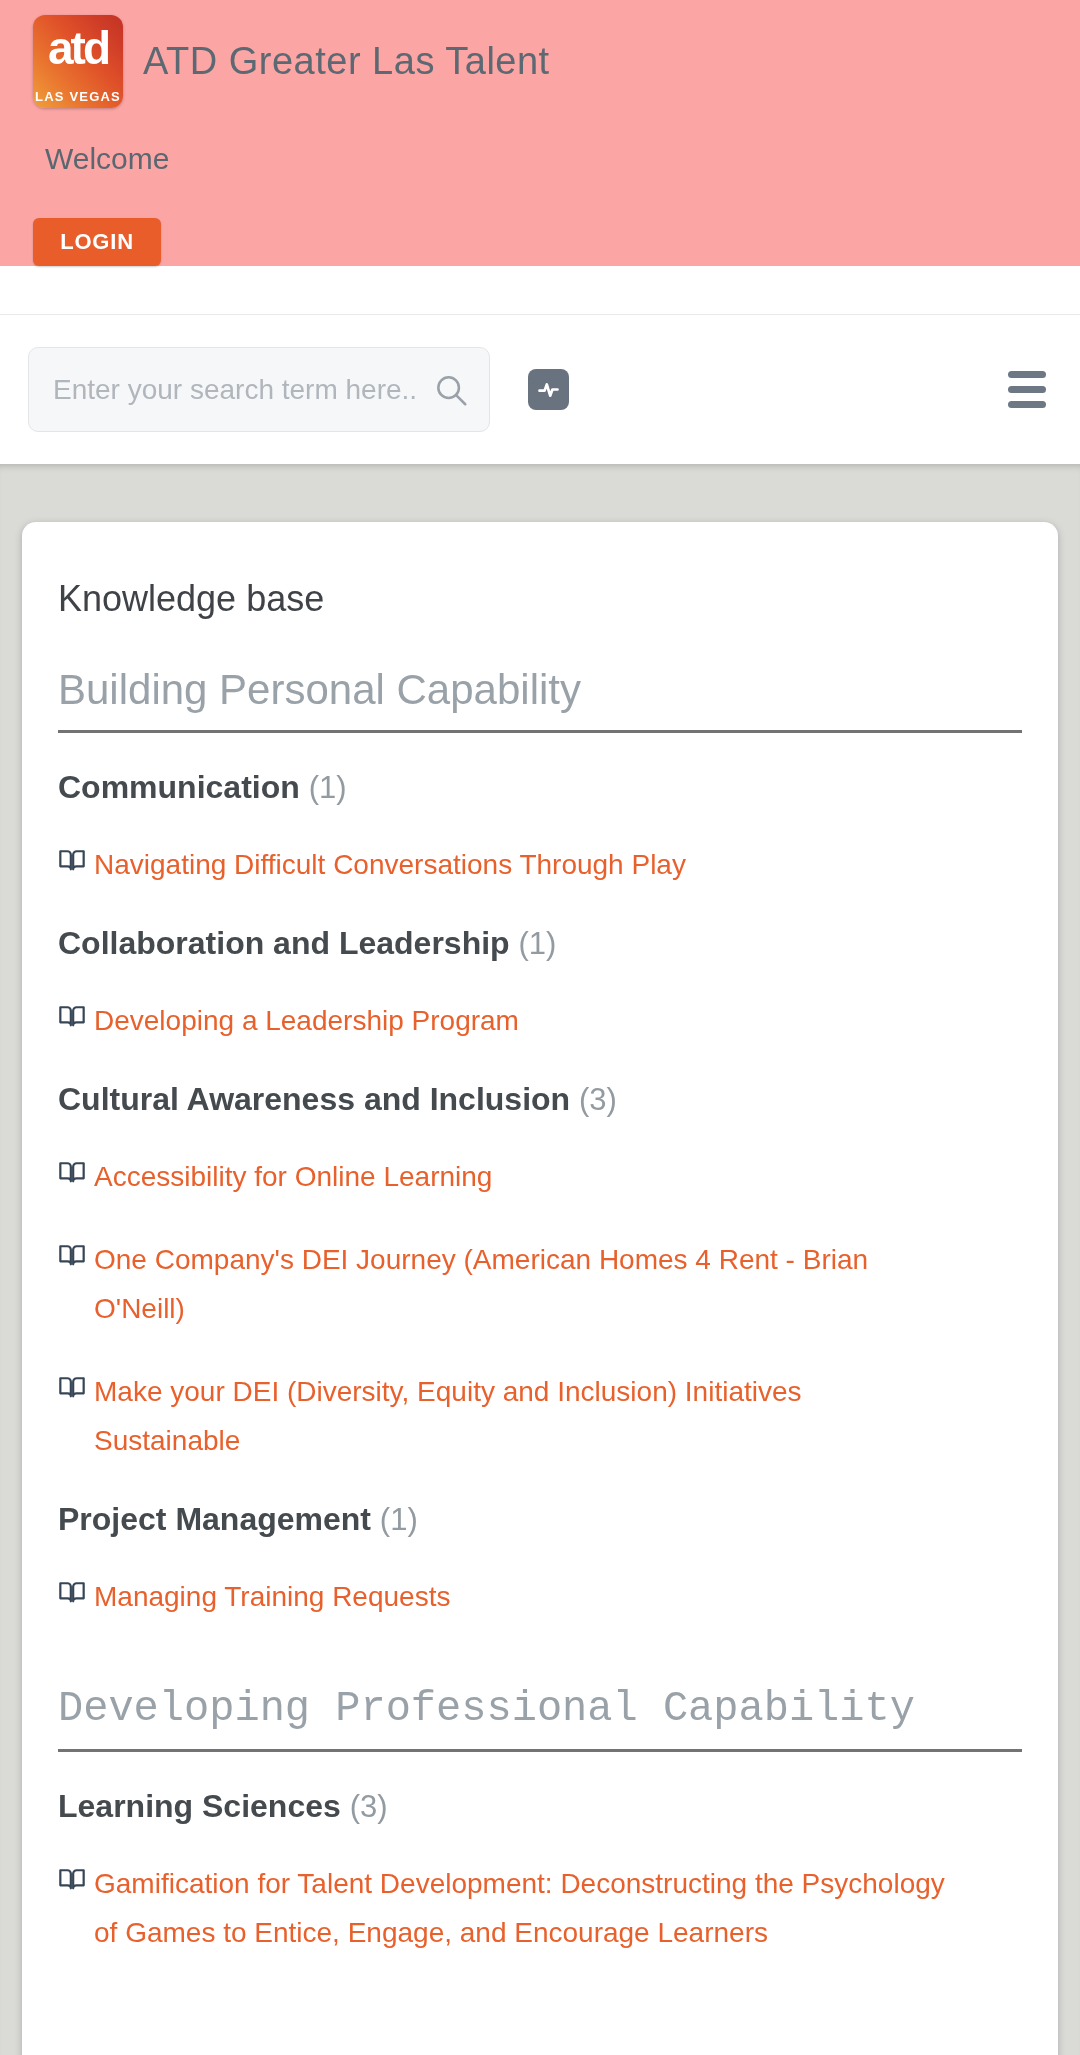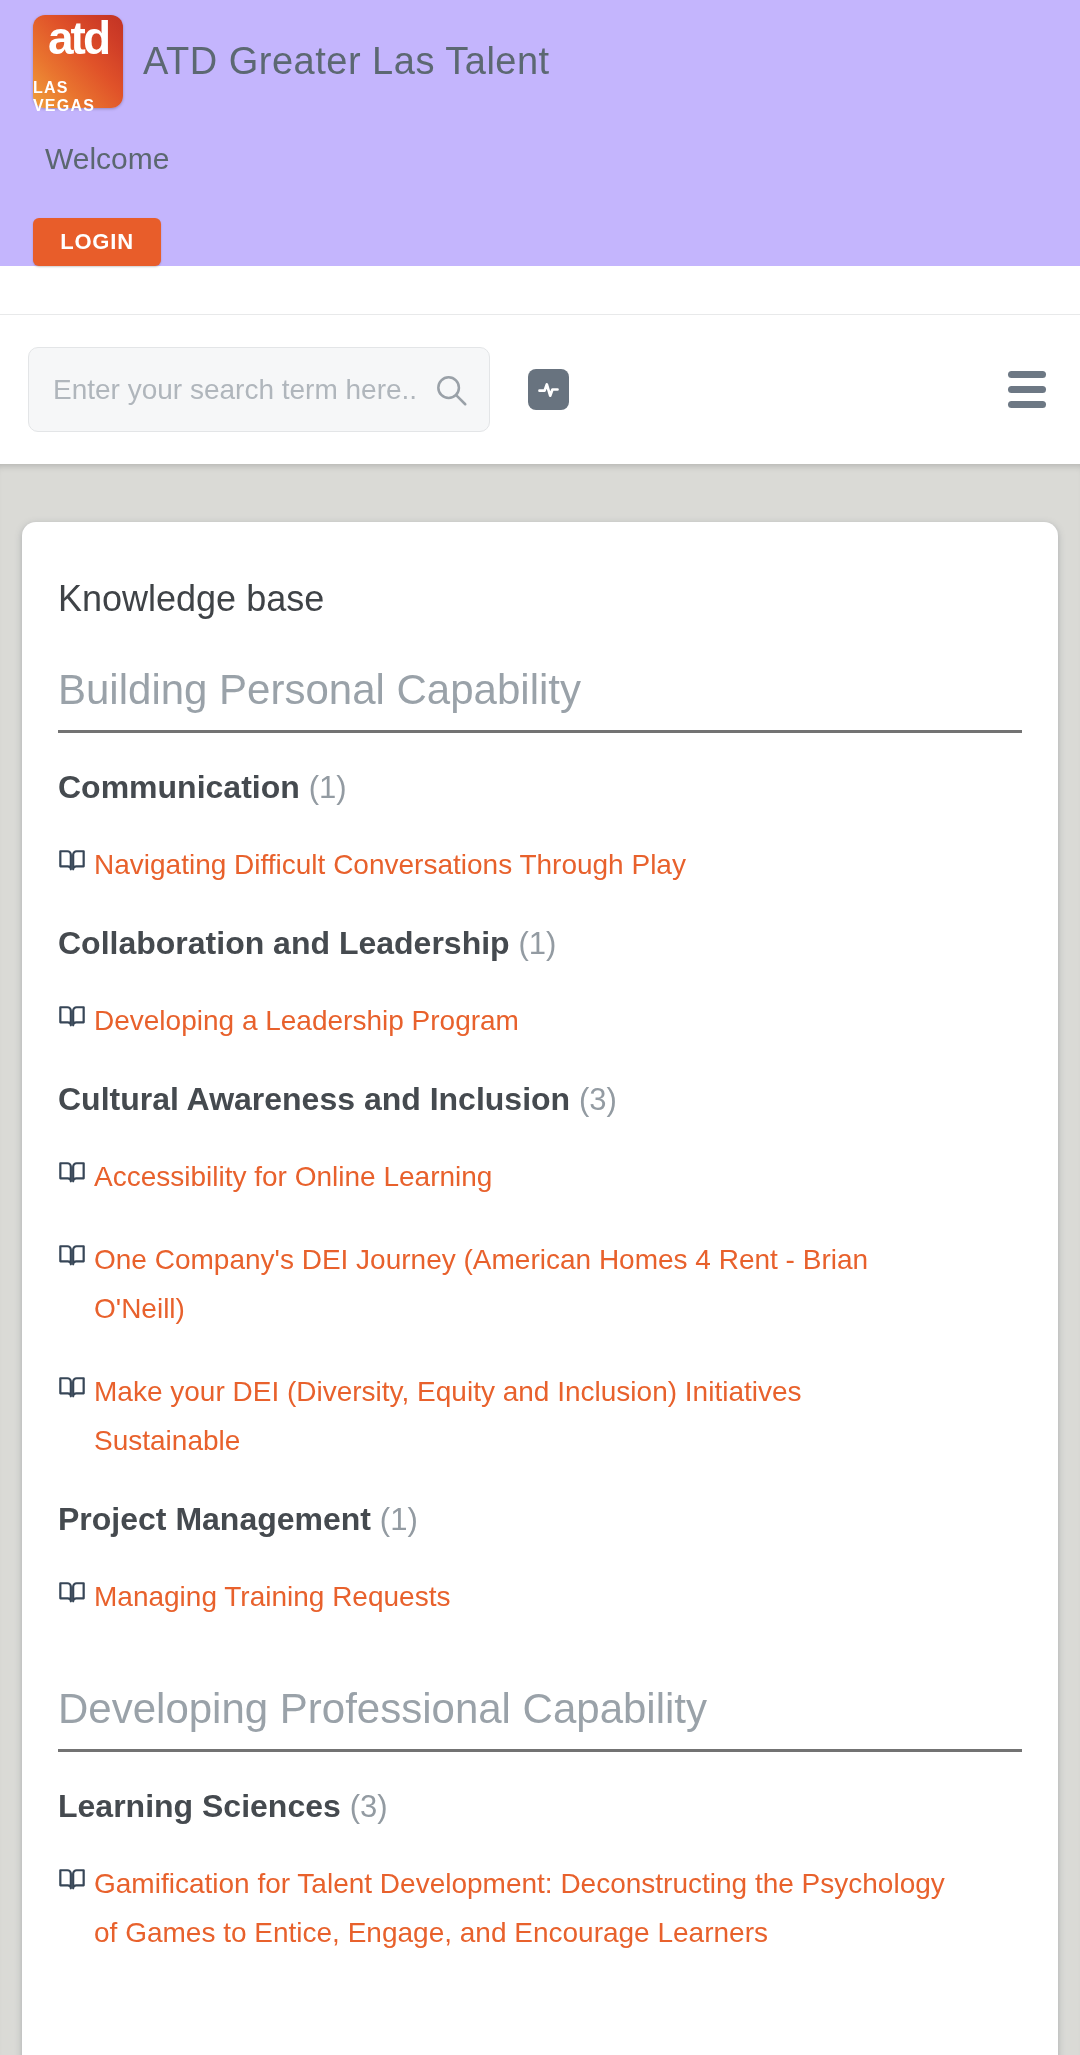--- a/index.html
+++ b/index.html
@@ -1,28 +1,28 @@
 <!DOCTYPE html>
 <html><head>
 <meta charset="utf-8">
 <style>
   * { margin:0; padding:0; box-sizing:border-box; }
   html,body { width:1080px; height:2055px; overflow:hidden; background:#fff;
     font-family:"Liberation Sans","DejaVu Sans",sans-serif; }
 
   
-  .site-header { padding:15px 52px 0 33px; background:#c4b5fd; }
+  .site-header { padding:15px 52px 0 33px; background:#fca5a5; }
   .brand-row { display:flex; align-items:center; gap:20px; }
   .logo { width:90px; height:93px; border-radius:12px; flex:0 0 auto;
     background:linear-gradient(48deg,#f0a03a 0%,#e9742f 30%,#e05229 58%,#cf3d27 82%,#c23324 100%);
     display:flex; flex-direction:column; align-items:center; justify-content:center;
     box-shadow:0 1px 3px rgba(0,0,0,.25); cursor:pointer; }
   .logo-atd { color:#fff; font-size:46px; font-weight:800; letter-spacing:-3px; line-height:1;
     margin-top:6px; }
-  .logo-lv { color:#fff; font-size:16px; font-weight:700; letter-spacing:1.2px; margin-top:18px; }
+  .logo-lv { color:#fff; font-size:13px; font-weight:700; letter-spacing:1.2px; margin-top:18px; }
   .site-title { font-size:38px; font-weight:400; color:#5c6872; letter-spacing:.5px; }
   .welcome { margin:34px 0 0 12px; font-size:30px; color:#5b6770; }
   .login-btn { display:inline-block; margin:42px 0 0 0; background:#e85d2a; color:#fff;
     border:none; border-radius:6px; font-size:22px; font-weight:700; letter-spacing:.8px;
     padding:0; width:128px; height:48px; line-height:48px; text-align:center; cursor:pointer;
     box-shadow:0 1px 2px rgba(0,0,0,.2); font-family:inherit; }
 
   
   .toolbar { margin-top:48px; border-top:1px solid #e8e9ea; background:#fff; height:150px;
     display:flex; align-items:center; padding:0 34px 0 28px; }
@@ -42,21 +42,21 @@
 
   
   .page-bg { background:#dadad6; height:1595px; padding:58px 22px 0 22px;
     box-shadow:inset 0 7px 7px -5px rgba(0,0,0,.18); }
   .kb-card { background:#fff; border-radius:14px; min-height:1600px;
     box-shadow:0 2px 7px rgba(80,90,100,.35); padding:56px 36px 60px 36px; }
   .kb-title { font-size:36px; font-weight:400; color:#3f4347; }
 
   .kb-section-heading { margin-top:46px; font-size:42px; font-weight:400; color:#9aa2a9;
     padding-bottom:16px; border-bottom:3px solid #737373; }
-  .kb-section-heading.later { margin-top:64px; }
+  .kb-section-heading.later { margin-top:64px;font-family:Liberation Mono, monospace; }
   .kb-category { margin-top:36px; font-size:32px; color:#454a4f; }
   .kb-category .cat-name { font-weight:700; }
   .kb-category .cat-count { font-weight:400; color:#939ba2; font-size:31px; }
   .kb-article { display:flex; gap:8px; margin-top:34px; align-items:flex-start; }
   .kb-article .book-wrap { flex:0 0 auto; margin-top:6px; }
   .kb-article a { color:#e8612c; font-size:28px; line-height:1.75; text-decoration:none;
     max-width:860px; display:inline-block; }
 </style>
 </head>
 <body>

